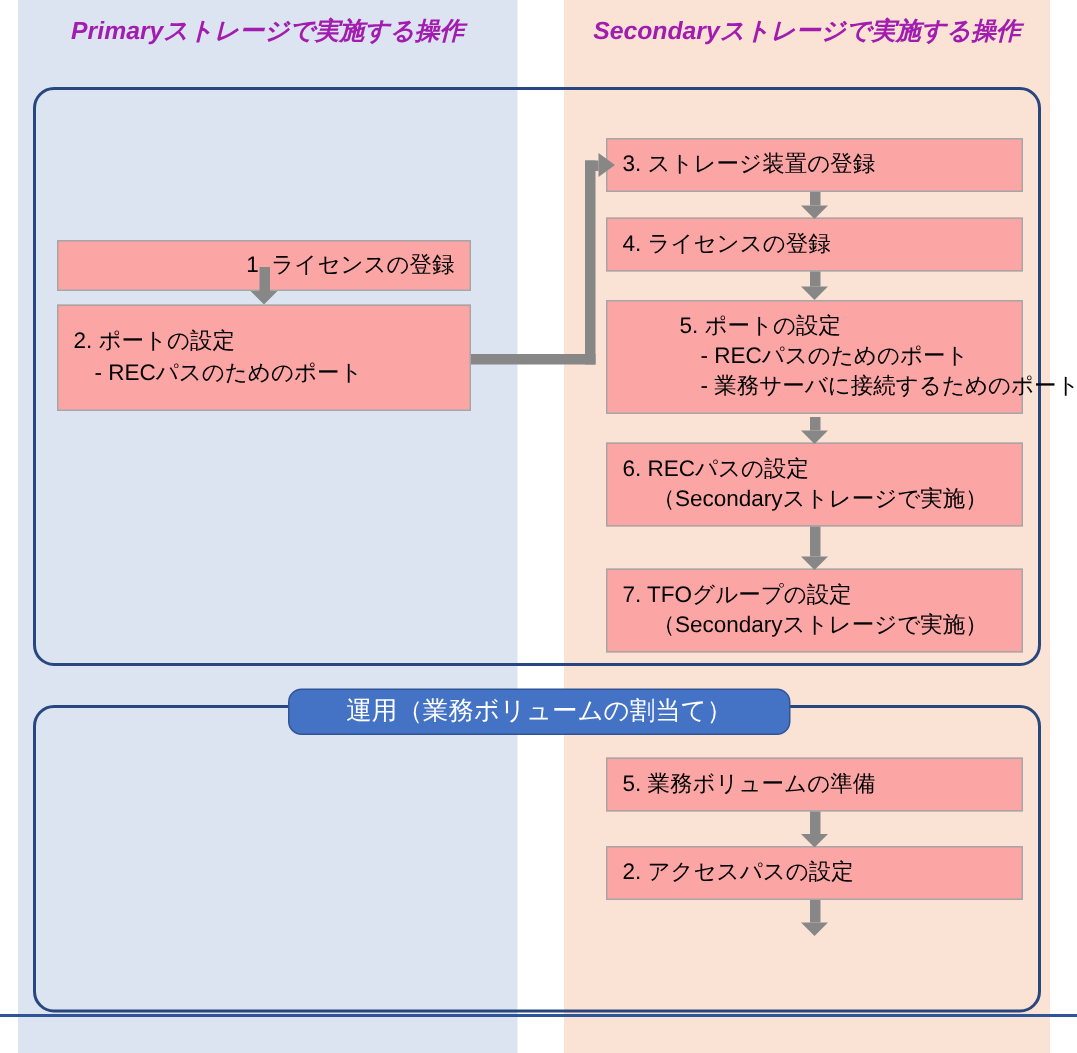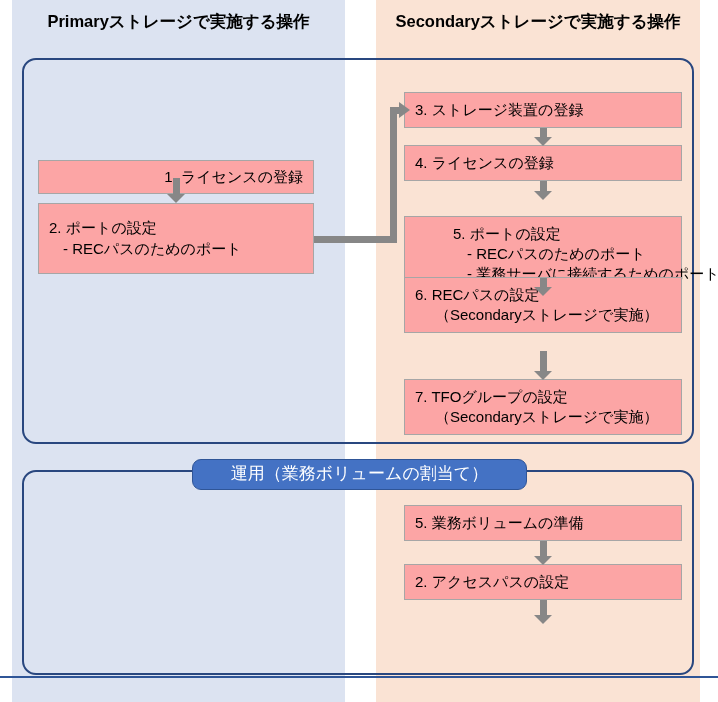--- a/index.html
+++ b/index.html
@@ -37,23 +37,24 @@
 
   
   .col-title {
     position: absolute;
     top: 9px;
     height: 24px;
     line-height: 24px;
     text-align: center;
     font-size: 16.5px;
     font-weight: bold;
-    color: #000000;
+    color: #a21caf;
     letter-spacing: 0px;
     white-space: nowrap;
+    font-style: italic;
   }
   .col-title.primary { left: 12px; width: 333px; }
   .col-title.secondary { left: 376px; width: 324px; }
 
   
   .group-box {
     position: absolute;
     border: 2px solid #29477f;
     border-radius: 14px;
     background: transparent;
@@ -103,22 +104,22 @@
   
   .pbox.left  { left: 38px;  width: 276px; }
   
   .pbox.right { left: 404px; width: 278px; }
 
   #box-l1 { top: 160px; height: 34px; align-items: flex-end; }
   #box-l2 { top: 203px; height: 71px; }
 
   #box-r3 { top: 92px;  height: 36px; }
   #box-r4 { top: 145px; height: 36px; }
-  #box-r5 { top: 216px; height: 76px; padding-left: 48px; }
-  #box-r6 { top: 277px; height: 56px; }
+  #box-r5 { top: 200px; height: 76px; padding-left: 48px; }
+  #box-r6 { top: 295px; height: 56px; }
   #box-r7 { top: 379px; height: 56px; }
 
   #box-o1 { top: 505px; height: 36px; }
   #box-o2 { top: 564px; height: 36px; }
   #box-o3 { top: 623px; height: 36px; }
 
   
   .down-arrow {
     position: absolute;
     width: 18px;

